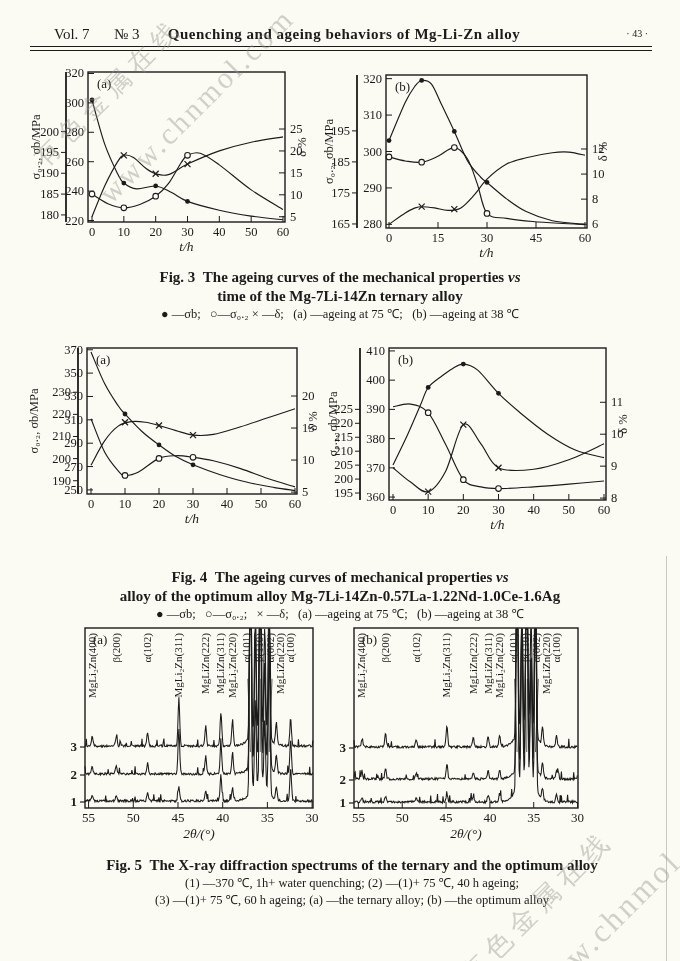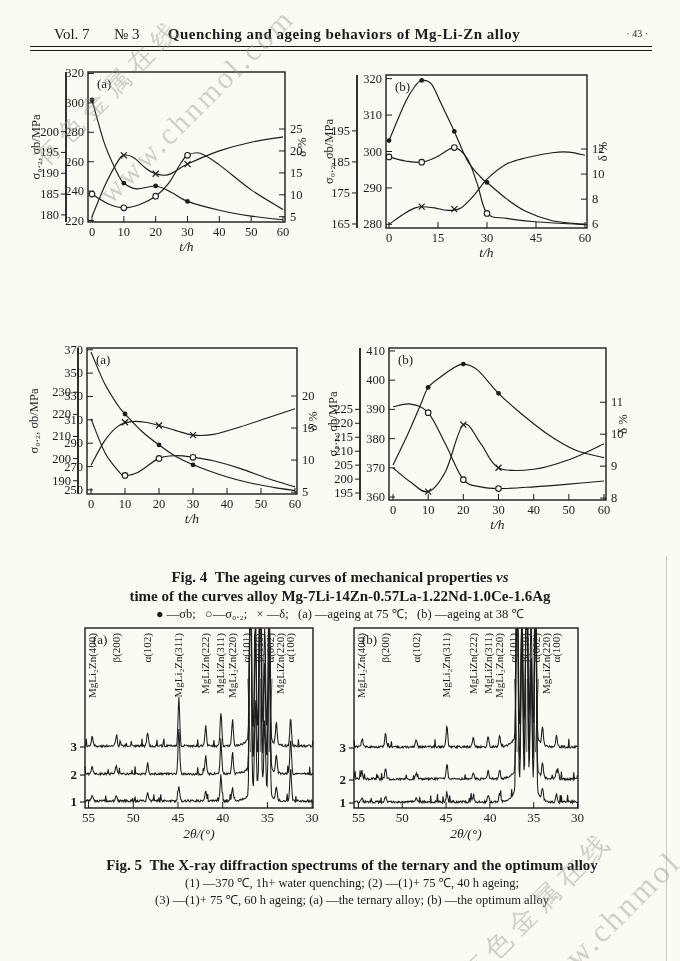--- a/index.html
+++ b/index.html
@@ -384,24 +384,29 @@
         <line x1="514.6232876712329" y1="678.8" x2="517.068493150685" y2="752" stroke="#1b1b1b" stroke-width="0.7"></line>
         <text x="529.3356164383562" y="633" font-size="11px" text-anchor="end" transform="rotate(-90 529.3356164383562 633)">β(110)</text>
         <line x1="527.3356164383562" y1="678.8" x2="526.7123287671233" y2="752" stroke="#1b1b1b" stroke-width="0.7"></line>
         <text x="540.2945205479452" y="633" font-size="11px" text-anchor="end" transform="rotate(-90 540.2945205479452 633)">α(002)</text>
         <line x1="538.2945205479452" y1="678.8" x2="535.4794520547946" y2="752" stroke="#1b1b1b" stroke-width="0.7"></line>
         <text x="550.3767123287671" y="633" font-size="11px" text-anchor="end" transform="rotate(-90 550.3767123287671 633)">MgLiZn(220)</text>
         <text x="560.0205479452055" y="633" font-size="11px" text-anchor="end" transform="rotate(-90 560.0205479452055 633)">α(100)</text>
       </g>
     </svg>
 
+  <div class="cap" style="top:268px;">
+    <div class="b"><span>Fig. 3</span>&nbsp;&nbsp;<span>The ageing curves of the mechanical properties</span> <i>vs</i></div>
+    <div class="b">time of the Mg-7Li-14Zn ternary alloy</div>
+    <div class="leg">● —σb;   ○—σ₀.₂ × —δ;   (a) —ageing at 75 ℃;   (b) —ageing at 38 ℃</div>
+  </div>
 
   <div class="cap" style="top:568px;">
     <div class="b"><span>Fig. 4</span>&nbsp;&nbsp;<span>The ageing curves of mechanical properties</span> <i>vs</i></div>
-    <div class="b">time of the curves alloy Mg-7Li-14Zn-0.57La-1.22Nd-1.0Ce-1.6Ag</div>
+    <div class="b">alloy of the optimum alloy Mg-7Li-14Zn-0.57La-1.22Nd-1.0Ce-1.6Ag</div>
     <div class="leg">● —σb;   ○—σ₀.₂;   × —δ;   (a) —ageing at 75 ℃;   (b) —ageing at 38 ℃</div>
   </div>
 
   <div class="cap" style="top:856px;margin-left:24px;">
     <div class="b"><span>Fig. 5</span>&nbsp;&nbsp;<span>The X-ray diffraction spectrums of the ternary and the optimum alloy</span></div>
     <div class="leg">(1) —370 ℃, 1h+ water quenching; (2) —(1)+ 75 ℃, 40 h ageing;</div>
     <div class="leg">(3) —(1)+ 75 ℃, 60 h ageing; (a) —the ternary alloy; (b) —the optimum alloy</div>
   </div>
 
   <div class="wm cn" style="left:26px;top:150px;font-size:26px;">有色金属在线</div>

